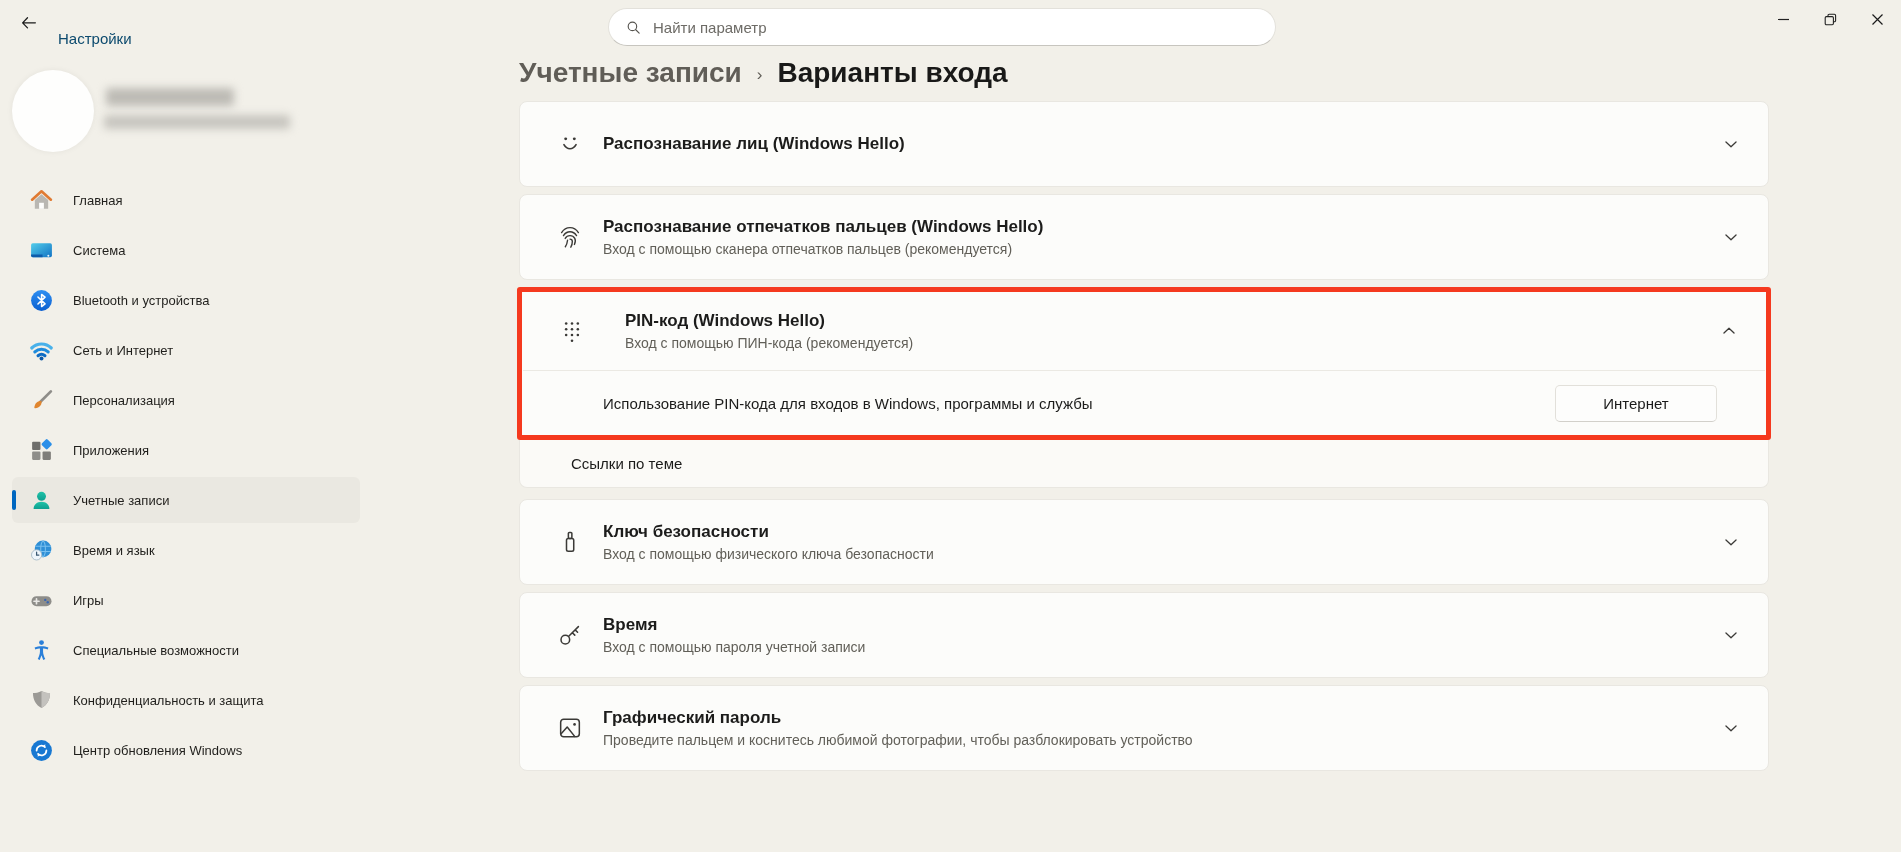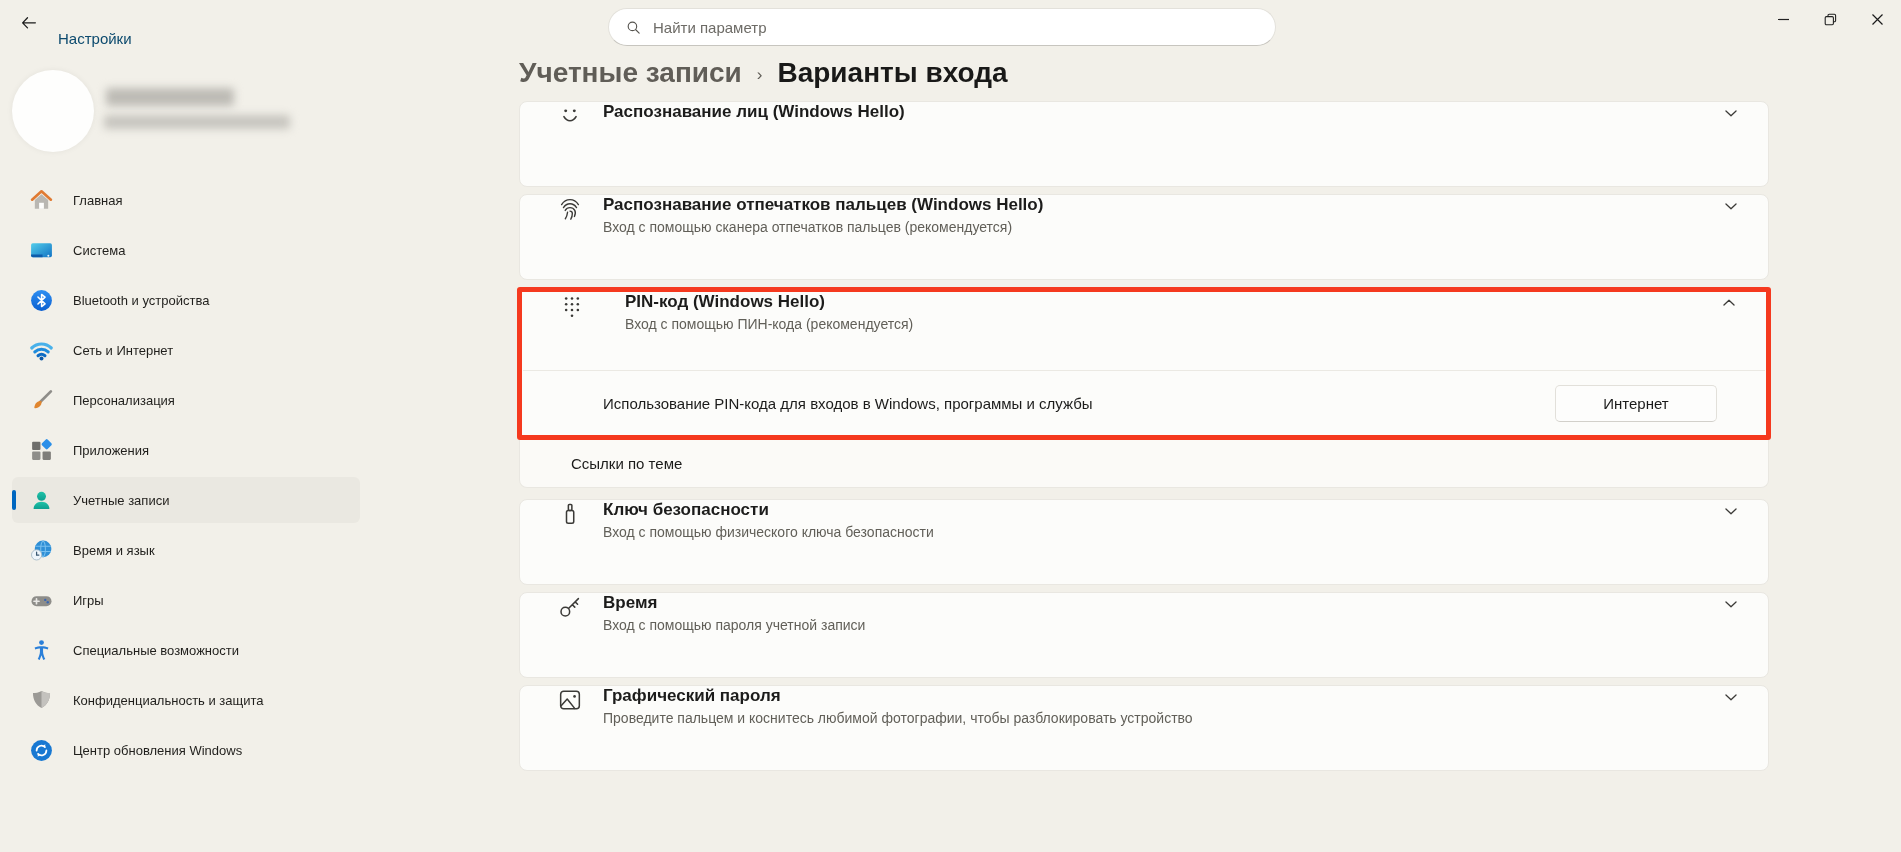--- a/index.html
+++ b/index.html
@@ -49,21 +49,21 @@
   
   .main { position:absolute; left:519px; top:0; width:1250px; }
   .breadcrumb { margin-top:57px; display:flex; align-items:center; gap:15px; }
   .crumb-parent { font-size:28px; font-weight:600; color:#605d57; cursor:pointer; }
   .crumb-sep { font-size:17px; color:#605d57; padding-top:4px; }
   .crumb-current { font-size:28px; font-weight:600; color:#191918; }
   .section-label { margin-top:27px; font-size:15px; font-weight:700; color:#1b1b1a; }
 
   .cards { margin-top:12px; }
   .card { height:86px; background:#fcfcfa; border:1px solid #e9e7e1; border-radius:8px;
-    display:flex; padding:0 24px 0 36px; margin-bottom:7px; cursor:pointer; }
+    display:flex; align-items:center; padding:0 24px 0 36px; margin-bottom:7px; cursor:pointer; }
   .card-icon { width:28px; height:28px; flex:0 0 28px; display:flex; align-items:center; justify-content:center; }
   .card-text { margin-left:19px; flex:1; min-width:0; }
   .card-title { font-size:17px; font-weight:600; color:#1c1c1b; }
   .card-sub { font-size:14px; color:#615f58; margin-top:4px; }
   .chevron { margin-left:auto; flex:0 0 24px; }
 
   
   .highlight-box { border:5px solid #f5391e; border-radius:3px; margin:0 -2px; background:#fcfcfa; }
   .pin-header { height:78px; background:#fcfcfa; border:none; border-radius:0; margin:0;gap:20px; }
   .group-divider { height:1px; background:#ebe9e3; margin:0 1px; }
@@ -407,21 +407,21 @@
 
     <div class="card">
       <span class="card-icon">
         <svg viewBox="0 0 24 24" width="28" height="28" class="glyph" style="stroke-width:1.3">
           <rect x="4" y="4.5" width="16" height="15" rx="2.6"></rect>
           <circle cx="15.9" cy="8.9" r="1.15" fill="#3b3a37" stroke="none"></circle>
           <path d="M4.6 16.8 l5-5.6 6.4 8"></path>
         </svg>
       </span>
       <span class="card-text">
-        <div class="card-title">Графический пароля</div>
+        <div class="card-title">Графический пароль</div>
         <div class="card-sub">Проведите пальцем и коснитесь любимой фотографии, чтобы разблокировать устройство</div>
       </span>
       <span class="chevron">
         <svg viewBox="0 0 24 24" width="22" height="22">
             <path class="glyph" d="M6.5 9.8 L12 15 L17.5 9.8"></path>
           </svg>
       </span>
     </div>
 
   </div>

